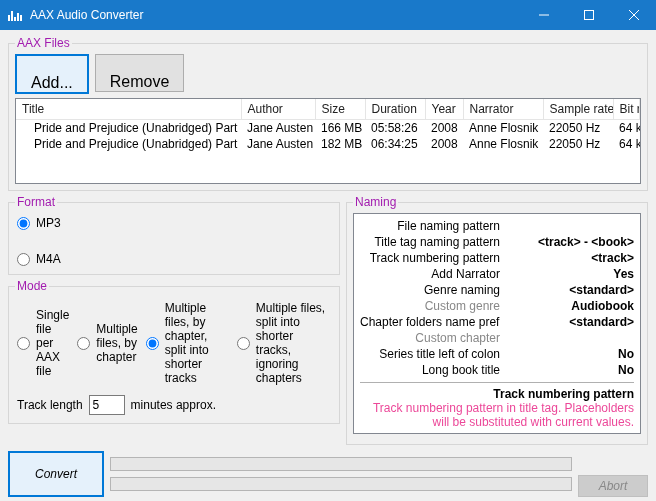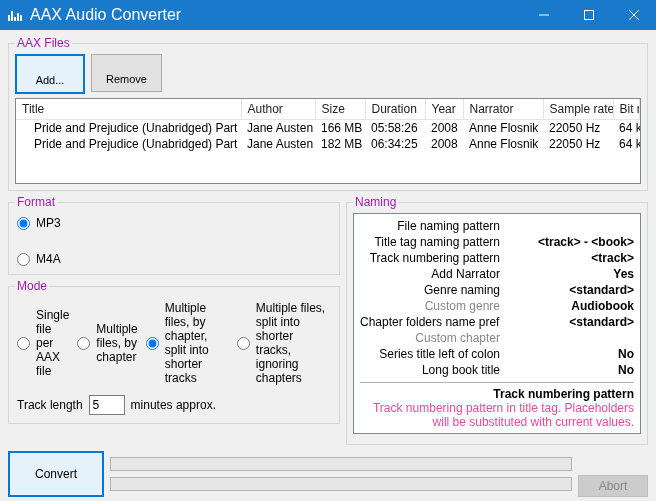--- a/index.html
+++ b/index.html
@@ -1,30 +1,30 @@
 <!DOCTYPE html>
 <html><head>
 <meta charset="utf-8">
 <style>
 * { box-sizing: border-box; margin: 0; padding: 0; font-family: "Segoe UI", Tahoma, sans-serif; font-size: 12px; }
 body { background: #f0f0f0; width: 656px; height: 501px; overflow: hidden; }
 
 .titlebar { height: 30px; background: #1979ca; color: #fff; display: flex; align-items: center; padding-left: 8px; }
-.titlebar .title { flex: 1; font-size: 16px; }
+.titlebar .title { flex: 1; font-size: 12px; }
 .titlebar .icon-app { width: 16px; height: 12px; margin-right: 6px; display: inline-flex; align-items: flex-end; gap: 1px; }
 .titlebar .icon-app span { width: 2px; background: #fff; }
 .titlebar .winbtns { display: flex; height: 100%; }
 .titlebar .winbtn { width: 45px; display: flex; align-items: center; justify-content: center; color: #fff; }
 
 .client { padding: 6px 8px 8px 8px; }
 
 fieldset { border: 1px solid #d6d6d6; padding: 4px 6px 6px 6px; margin-bottom: 4px; }
 legend { color: #a21caf; font-size: 12px; padding: 0 2px; }
 
-.btn { background: #e1e1e1; border: 1px solid #adadad; padding: 18px 14px; min-width: 70px; height: 36px; cursor: pointer; font-size: 11px; }
+.btn { background: #e1e1e1; border: 1px solid #adadad; padding: 18px 14px; min-width: 70px; height: 36px; cursor: pointer; font-size: 16px; }
 .btn.primary { border: 2px solid #0078d7; background: #e5f1fb; }
 
 .toolbar { display: flex; gap: 6px; margin-bottom: 4px; }
 
 .table-wrap { border: 1px solid #828790; background: #fff; height: 86px; overflow: hidden; }
 table { width: 100%; border-collapse: collapse; table-layout: fixed; }
 th { background: #fff; font-weight: normal; text-align: left; padding: 3px 6px; border-right: 1px solid #e5e5e5; border-bottom: 1px solid #e5e5e5; color: #222; white-space: nowrap; overflow: hidden; }
 td { padding: 1px 6px; color: #000; white-space: nowrap; overflow: hidden; }
 td.pad { padding-left: 18px; }
 
@@ -45,21 +45,21 @@
 
 .naming-grid { background: #fff; border: 1px solid #828790; padding: 4px 6px; text-align: right; }
 .naming-grid .nrow { display: flex; line-height: 16px; }
 .naming-grid .nlabel { flex: 0 0 140px; color: #000; white-space: nowrap; overflow: hidden; }
 .naming-grid .nlabel.dis { color: #888; }
 .naming-grid .nval { flex: 1; font-weight: bold; }
 .nhelp { border-top: 1px solid #b0b0b0; margin-top: 4px; padding-top: 4px; }
 .nhelp .ht { font-weight: bold; }
 .nhelp .hb { color: #ec4899; }
 
-.footer { display: flex; gap: 6px; margin-top: 6px; align-items: stretch; }
+.footer { display: flex; gap: 6px; margin-top: 6px; align-items: stretch; font-style: italic; }
 .convert-btn { width: 96px; height: 46px; border: 2px solid #0078d7; background: #e5f1fb; display: flex; align-items: center; justify-content: center; cursor: pointer; }
 .bars { flex: 1; display: flex; flex-direction: column; gap: 6px; justify-content: center; }
 .progress { height: 14px; border: 1px solid #b5b5b5; background: #e6e6e6; }
 .abort-wrap { display: flex; align-items: flex-end; }
 .abort { width: 70px; height: 22px; border: 1px solid #bfbfbf; background: #ccc; color: #888; display: flex; align-items: center; justify-content: center; }
 </style>
 </head>
 <body>
 
 <div class="titlebar">

